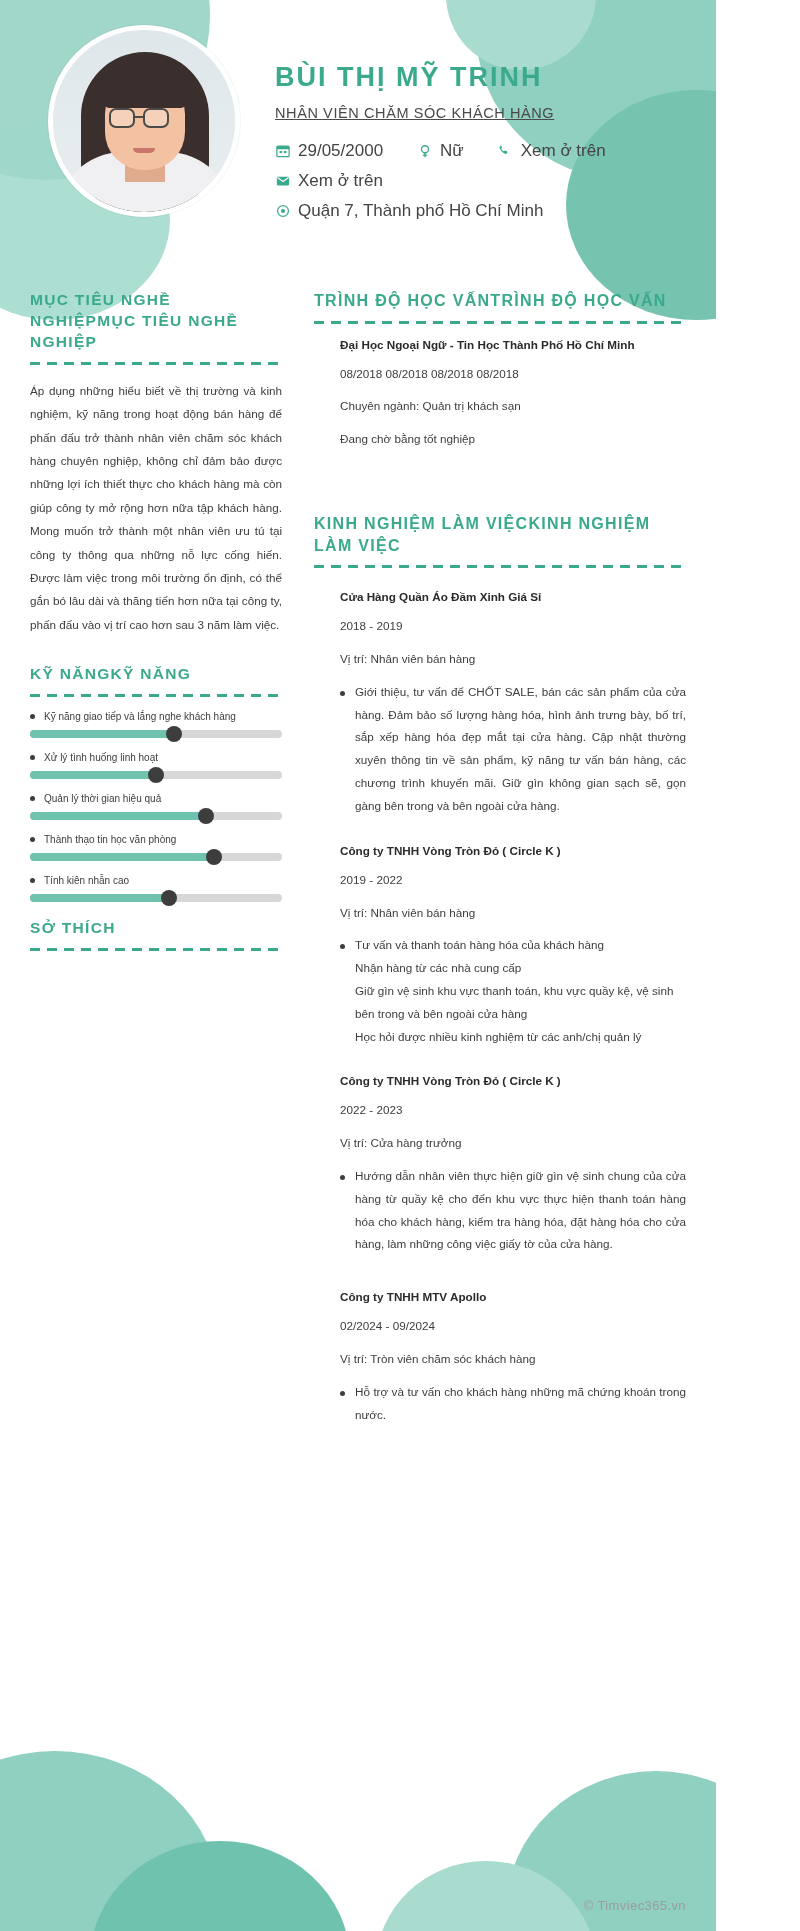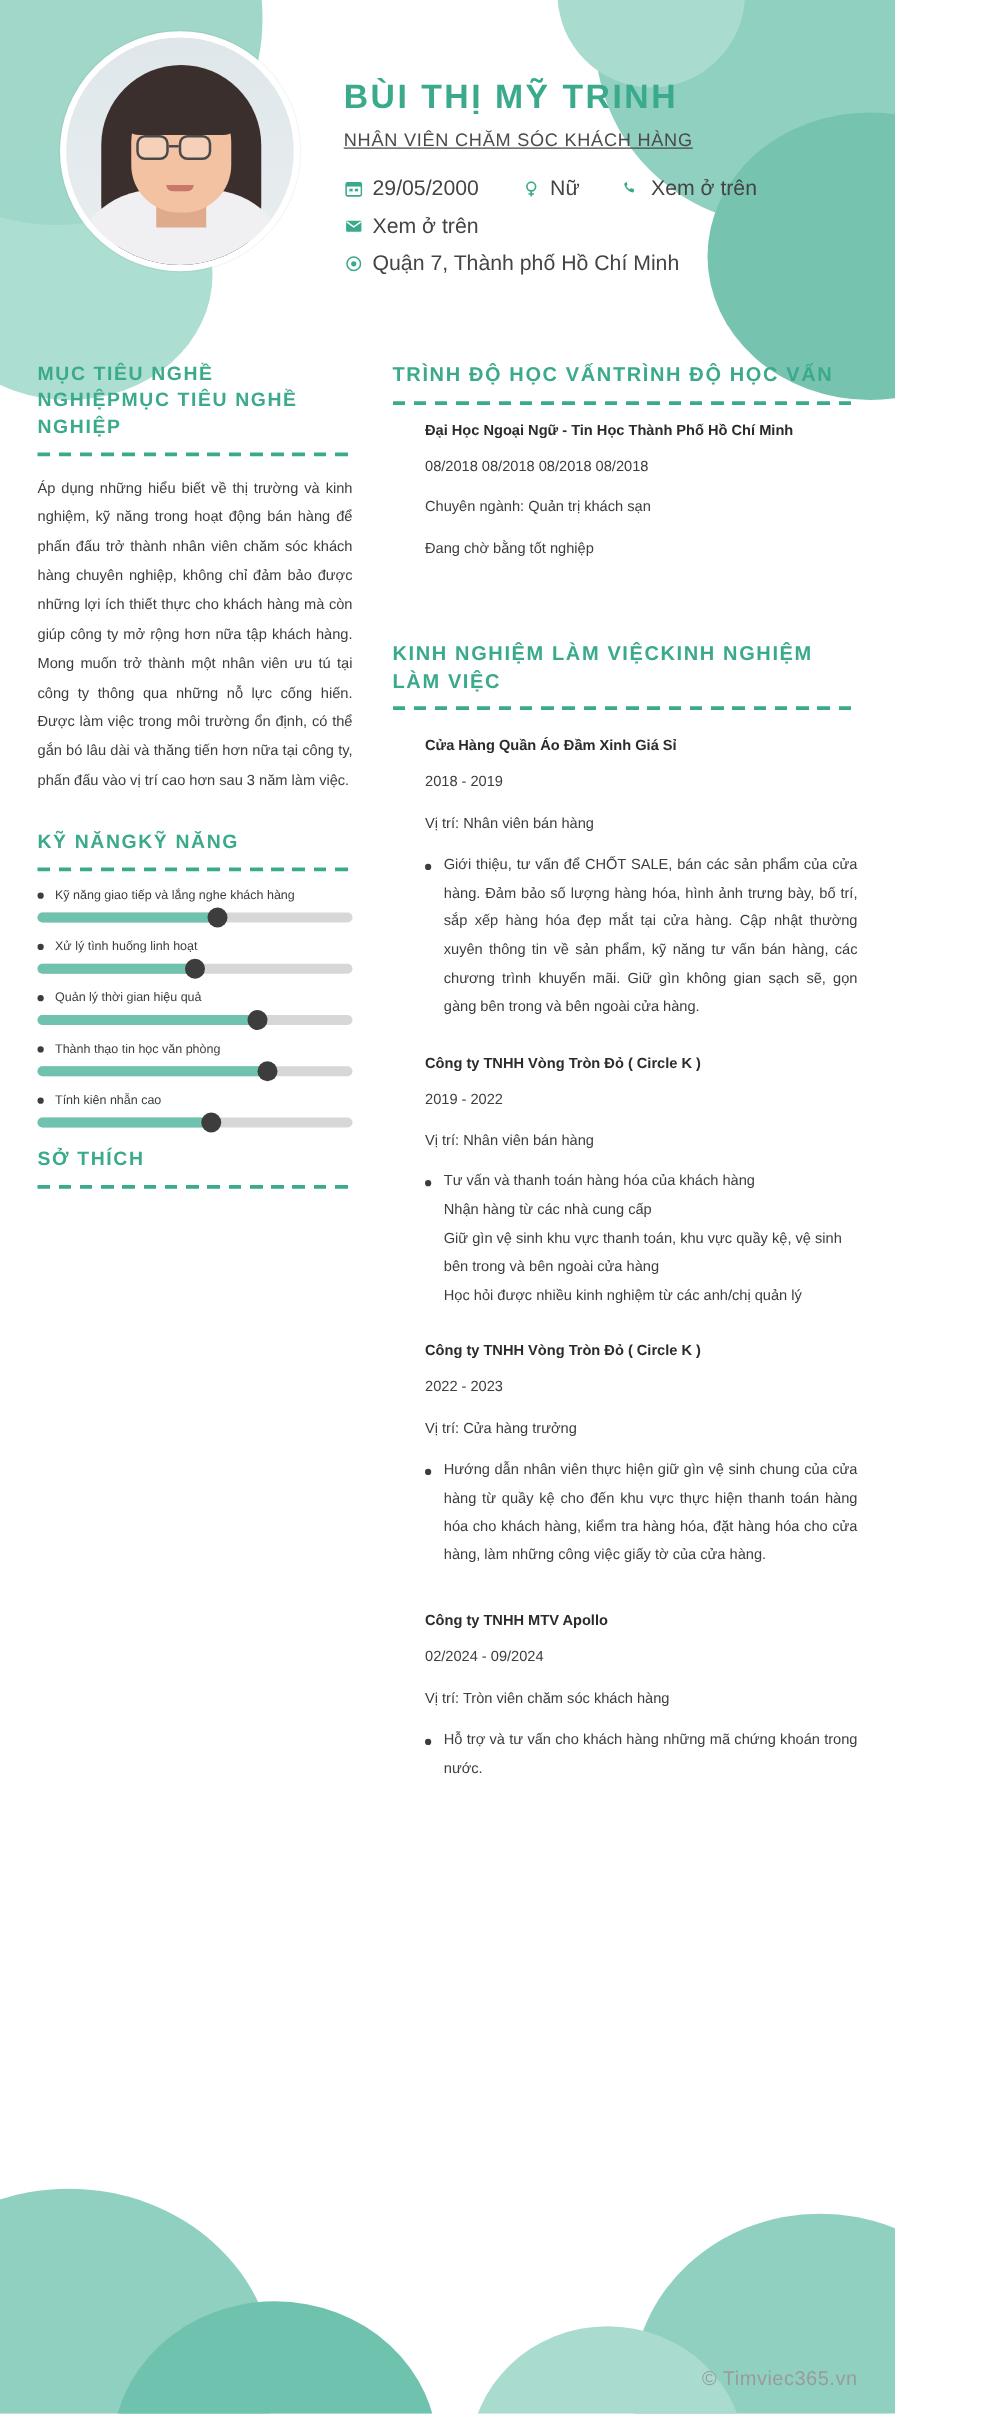--- a/index.html
+++ b/index.html
@@ -240,21 +240,21 @@
     line-height: 1.95;
     text-align: justify;
     flex: 1;
   }
   .gap-lg { height: 36px; }
 
   
   .footer {
     position: absolute;
     right: 30px; bottom: 18px;
-    font-size: 16px;
+    font-size: 13px;
     color: #9b9b9b;
     letter-spacing: .4px;
   }
 </style>
 </head>
 <body>
 
 <div class="page">
 
   <div class="blob blob-tl"></div>

